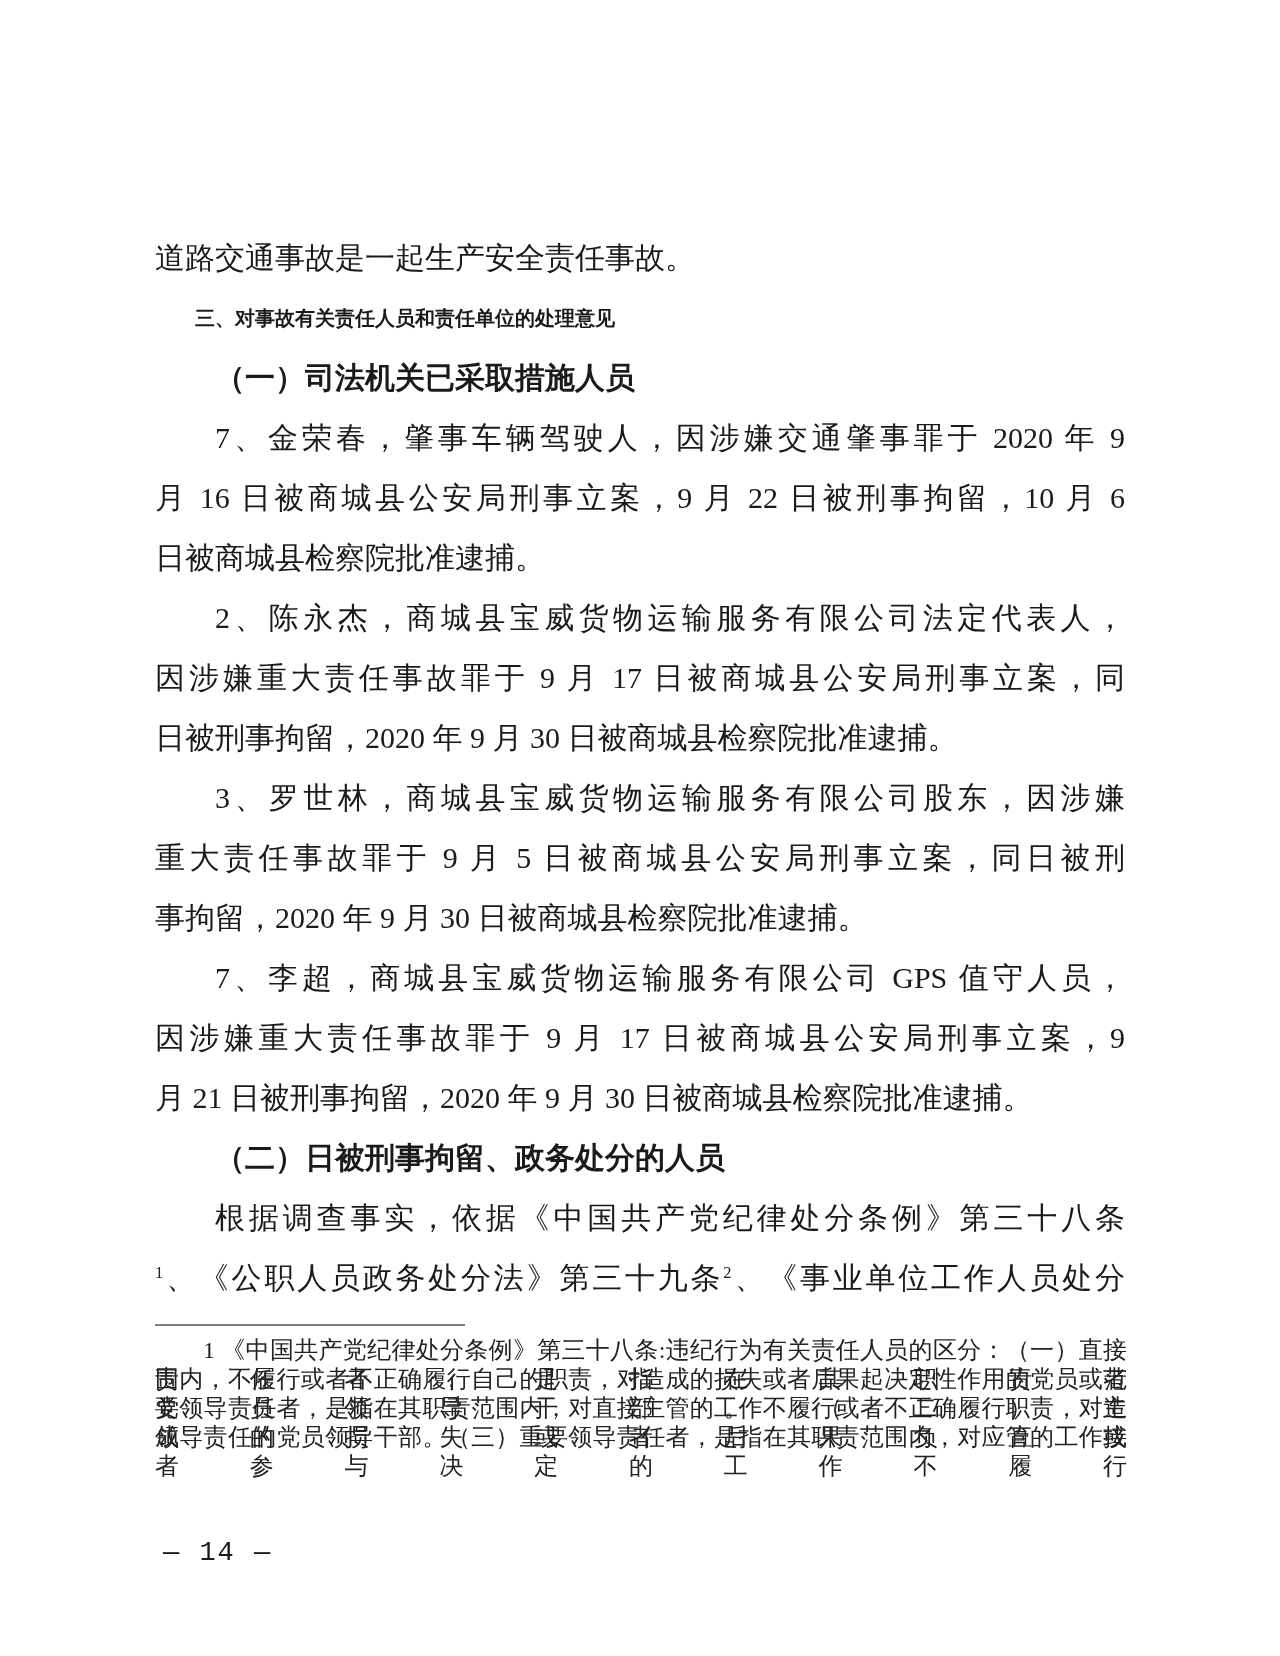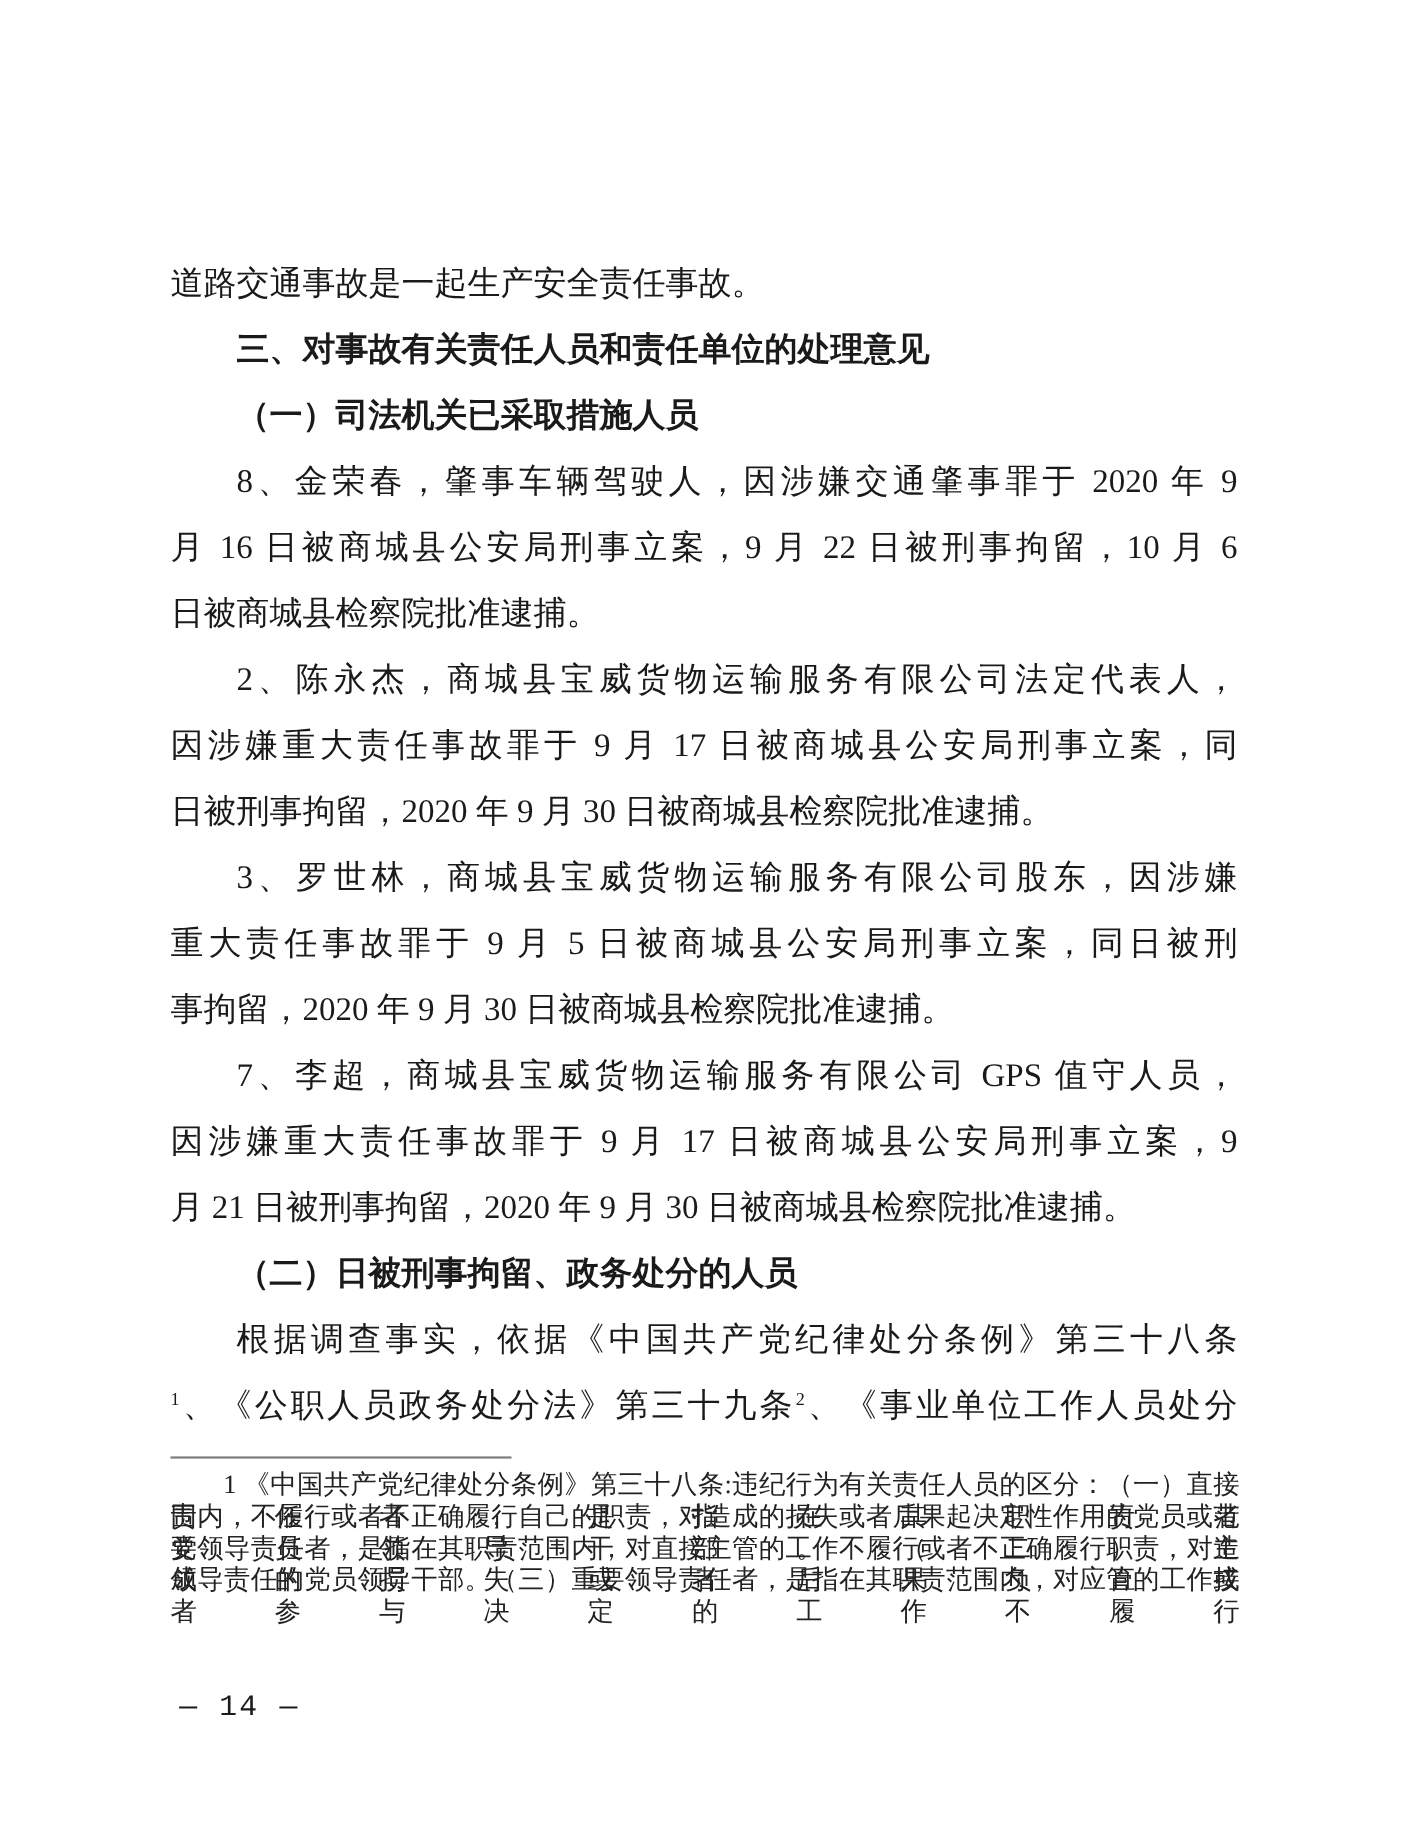--- a/index.html
+++ b/index.html
@@ -31,21 +31,21 @@
     overflow: visible;
   }
   .line.ind { text-indent: 2em; }
   .line.j {
     text-align: justify;
     text-align-last: justify;
   }
   .line.h-sans {
     font-family: "Liberation Sans", "DejaVu Sans", sans-serif;
     font-weight: 700;
-    font-size: 30px;
+    font-size: 20px;
   }
   .line.h-kai {
     font-family: Liberation Serif, serif;
     font-weight: 700;
     font-size: 30px;
   }
   .supn {
     font-size: 0.55em;
     position: relative;
     top: -0.6em;
@@ -85,21 +85,21 @@
   }
 </style>
 </head>
 <body>
 
 <div class="page" style="--text-color: #1a1a1a; --page-bg: #ffffff; --rule-color: #7d7d7d; --footnote-color: #222222;">
   <div class="content" id="doc-lines">
       <div class="line body">道路交通事故是一起生产安全责任事故。</div>
       <div class="line h-sans ind">三、对事故有关责任人员和责任单位的处理意见</div>
       <div class="line h-kai ind">（一）司法机关已采取措施人员</div>
-      <div class="line body ind j">8、金荣春，肇事车辆驾驶人，因涉嫌交通肇事罪于 2020 年 9</div>
+      <div class="line body ind j">7、金荣春，肇事车辆驾驶人，因涉嫌交通肇事罪于 2020 年 9</div>
       <div class="line body j">月 16 日被商城县公安局刑事立案，9 月 22 日被刑事拘留，10 月 6</div>
       <div class="line body">日被商城县检察院批准逮捕。</div>
       <div class="line body ind j">2、陈永杰，商城县宝威货物运输服务有限公司法定代表人，</div>
       <div class="line body j">因涉嫌重大责任事故罪于 9 月 17 日被商城县公安局刑事立案，同</div>
       <div class="line body">日被刑事拘留，2020 年 9 月 30 日被商城县检察院批准逮捕。</div>
       <div class="line body ind j">3、罗世林，商城县宝威货物运输服务有限公司股东，因涉嫌</div>
       <div class="line body j">重大责任事故罪于 9 月 5 日被商城县公安局刑事立案，同日被刑</div>
       <div class="line body">事拘留，2020 年 9 月 30 日被商城县检察院批准逮捕。</div>
       <div class="line body ind j">7、李超，商城县宝威货物运输服务有限公司 GPS 值守人员，</div>
       <div class="line body j">因涉嫌重大责任事故罪于 9 月 17 日被商城县公安局刑事立案，9</div>

